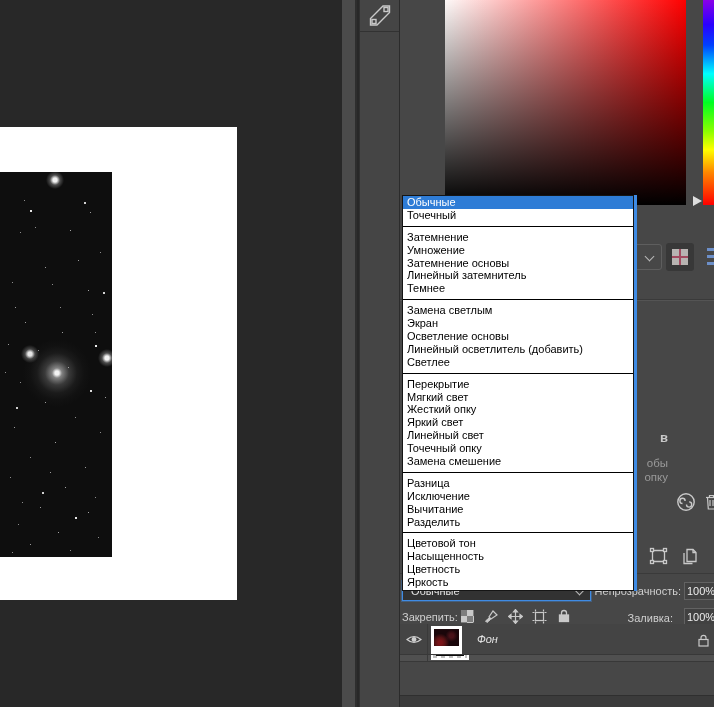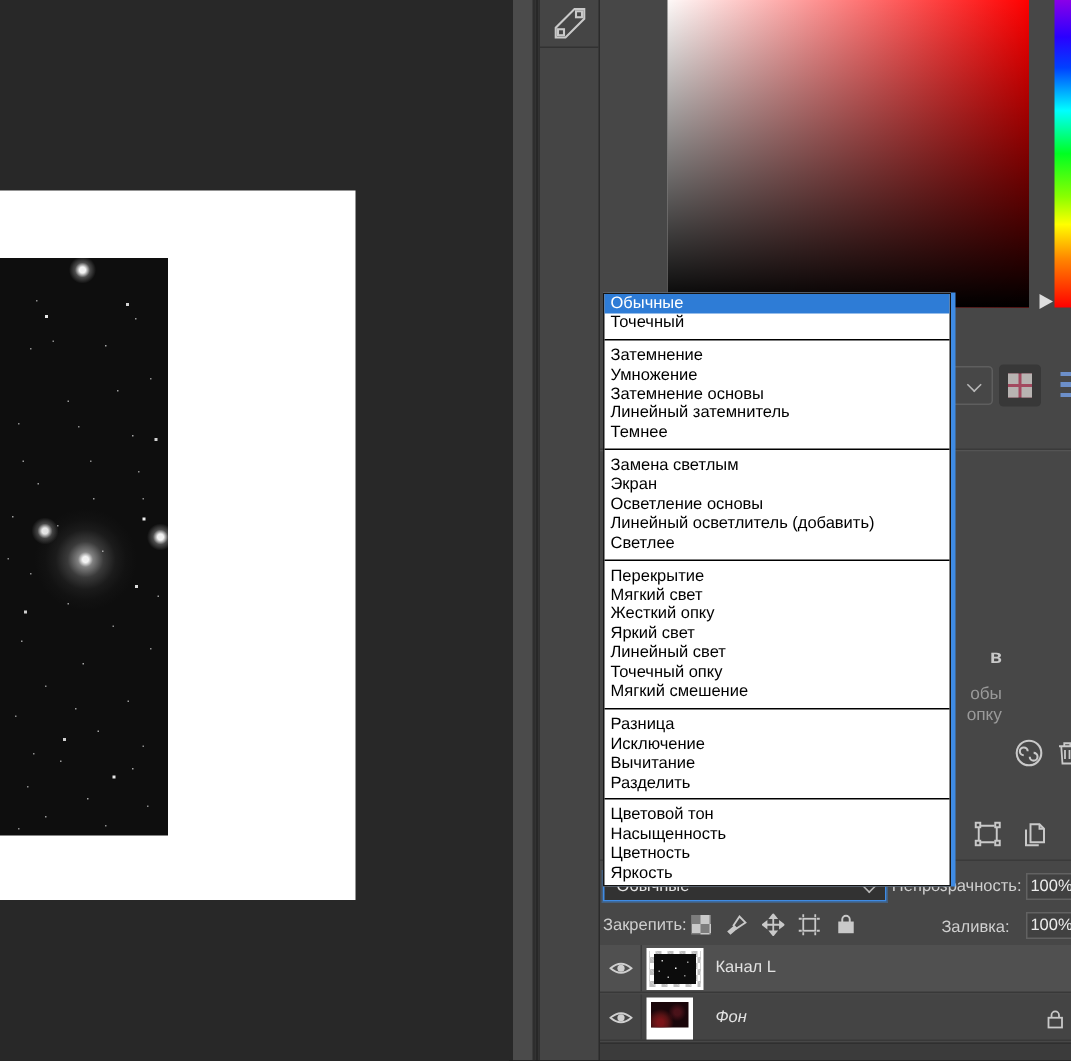--- a/index.html
+++ b/index.html
@@ -239,21 +239,21 @@
         </svg>
       </div>
       <div class="thumb1">
           <div class="img">
             <i></i>
           </div>
         </div>
       <div class="layer-label">Канал L</div>
     </div>
 
-    <div class="layer-row" style="top:663px;height:31px;background:#444444;">
+    <div class="layer-row" style="top:624px;height:31px;background:#444444;">
       <div class="eyecell">
         <svg width="16" height="11" viewBox="0 0 16 11">
           <path d="M1 5.5 Q8 -0.5 15 5.5 Q8 11.5 1 5.5 Z" fill="none" stroke="#cfcfcf" stroke-width="1.2"></path>
           <circle cx="8" cy="5.5" r="2.4" fill="#cfcfcf"></circle>
         </svg>
       </div>
       <div class="thumb2">
           <div class="img"></div>
         </div>
       <div class="layer-label" style="font-style:italic;">Фон</div>
@@ -282,21 +282,21 @@
       <div class="menu-item">Осветление основы</div>
       <div class="menu-item">Линейный осветлитель (добавить)</div>
       <div class="menu-item">Светлее</div>
       <div class="menu-div"></div>
       <div class="menu-item">Перекрытие</div>
       <div class="menu-item">Мягкий свет</div>
       <div class="menu-item">Жесткий опку</div>
       <div class="menu-item">Яркий свет</div>
       <div class="menu-item">Линейный свет</div>
       <div class="menu-item">Точечный опку</div>
-      <div class="menu-item">Мягкий смешение</div>
+      <div class="menu-item">Замена смешение</div>
       <div class="menu-div"></div>
       <div class="menu-item">Разница</div>
       <div class="menu-item">Исключение</div>
       <div class="menu-item">Вычитание</div>
       <div class="menu-item">Разделить</div>
       <div class="menu-div"></div>
       <div class="menu-item">Цветовой тон</div>
       <div class="menu-item">Насыщенность</div>
       <div class="menu-item">Цветность</div>
       <div class="menu-item">Яркость</div>

